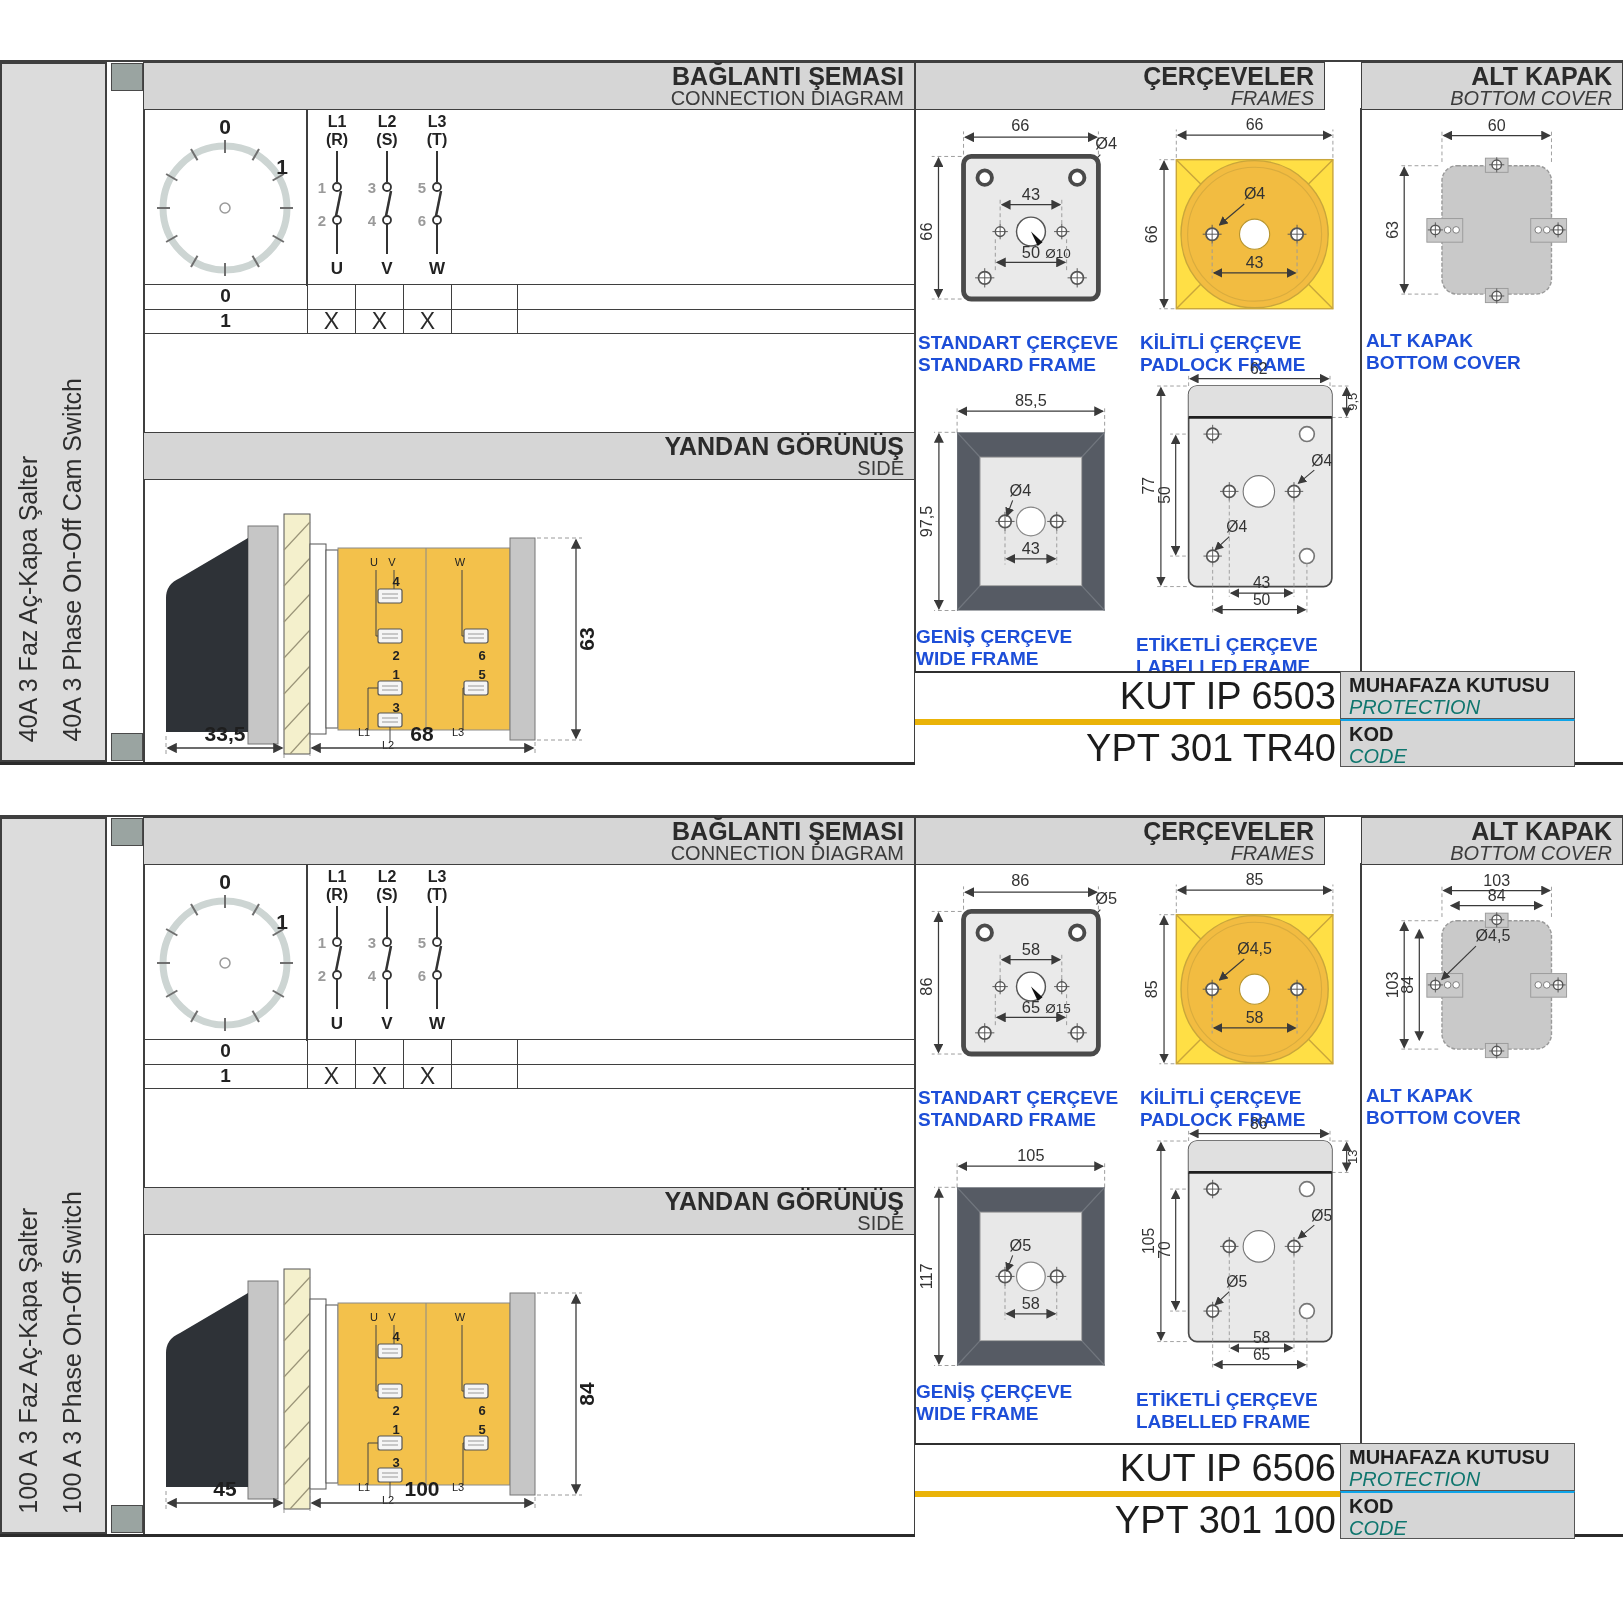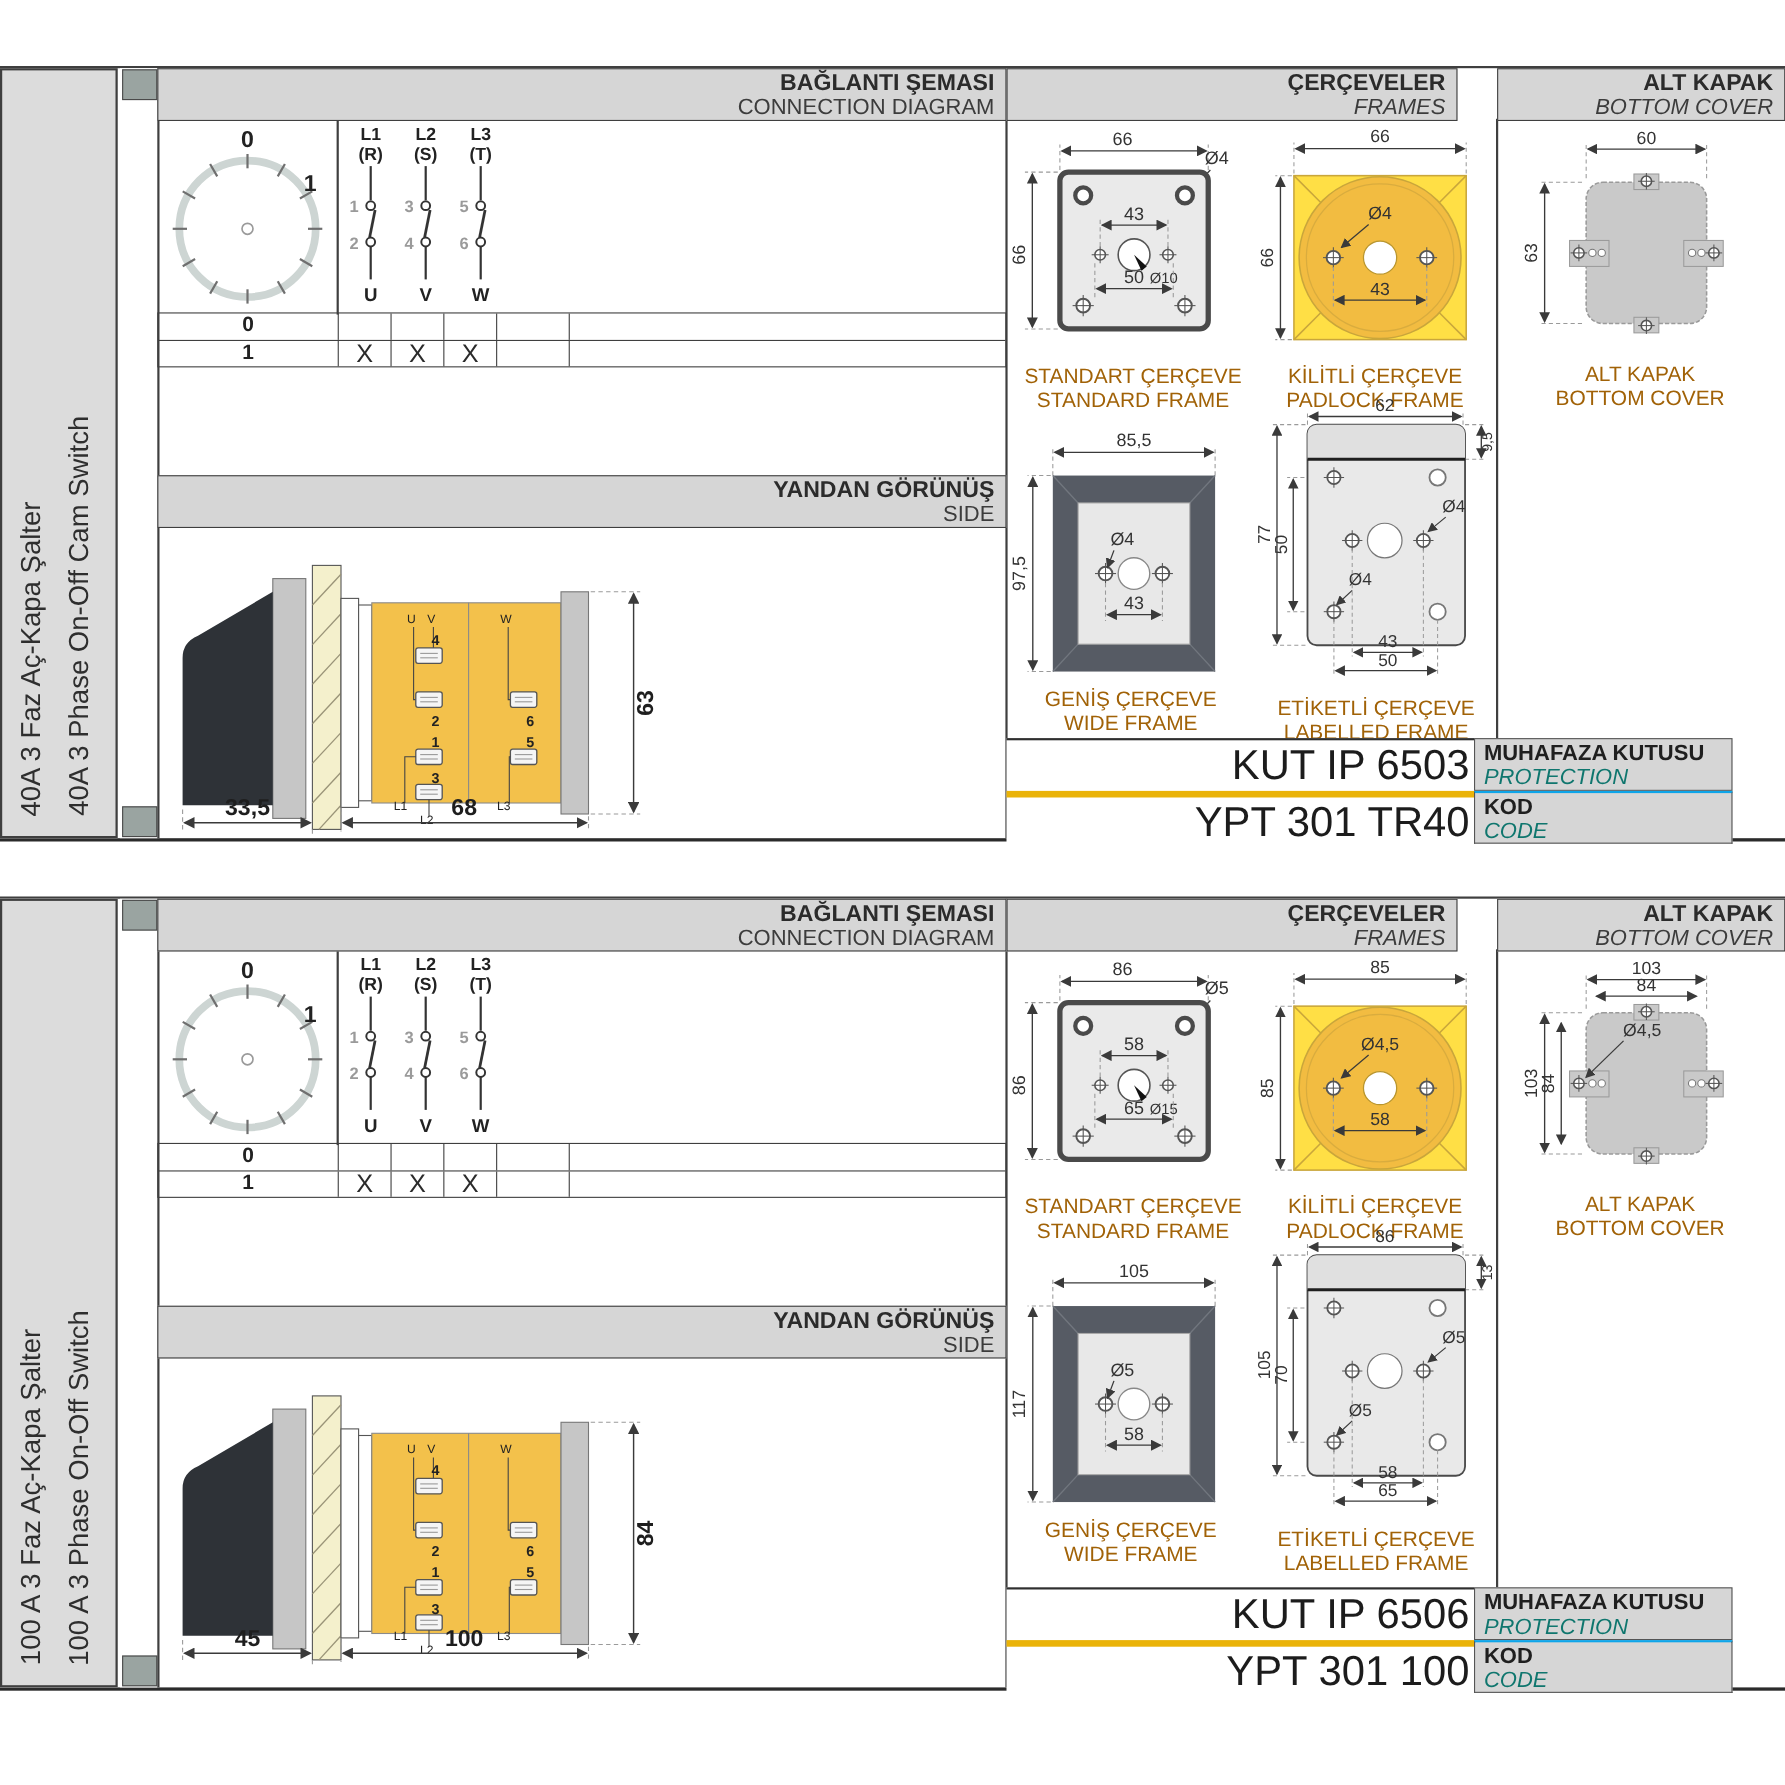--- a/index.html
+++ b/index.html
@@ -17,38 +17,38 @@
   .gutter{position:absolute;left:109px;top:0;width:34px;height:100%;background:#fff}
   .gsq{position:absolute;left:2px;width:30px;height:26px;background:#9AA4A1;border:1px solid #4a4a4a}
   .gsq-t{top:1px}.gsq-b{bottom:1px}
   
   .band{position:absolute;top:0;height:48px;background:#D6D6D6;border:1.5px solid #3f3f3f;
         box-sizing:border-box;text-align:right;padding:2px 10px 0 0}
   .band-a{left:143px;width:772px}
   .band-b{left:915px;width:410px}
   .band-c{left:1361px;width:262px}
   .band-side{left:143px;top:370px;width:772px}
-  .band-tr{font-weight:bold;font-size:21px;color:#2b2b2b;line-height:22px}
+  .band-tr{font-weight:bold;font-size:25px;color:#2b2b2b;line-height:22px}
   .band-en{font-size:20px;color:#3c3c3c;line-height:22px}
   .band-b .band-en,.band-c .band-en{font-style:italic}
   
   .vl{position:absolute;width:2px;background:#3f3f3f}
   .vlc{left:1360px;top:46px;height:563px}
   .s1 .vlc{height:580px}
   
   .ctable{position:absolute;left:143px;top:222px;width:772px;border:1.5px solid #3f3f3f;box-sizing:border-box}
   .trow{display:flex;height:24px;box-sizing:border-box}
   .trow + .trow{border-top:1.5px solid #3f3f3f}
   .tc{box-sizing:border-box;border-right:1.5px solid #3f3f3f;text-align:center}
   .tc.lab{width:164px;font-weight:bold;font-size:19px;line-height:22px}
   .tc.x{width:48px;font-size:23px;line-height:22px;color:#2b2b2b}
   .tc.sp{width:66px}
   .tc.fill{flex:1;border-right:none}
   
-  .fig-cap{position:absolute;text-align:center;font-weight:normal;font-size:19px;line-height:22px;color:#a16207}
+  .fig-cap{position:absolute;text-align:left;font-weight:bold;font-size:19px;line-height:22px;color:#1d4ed8}
   
   .code-val{position:absolute;left:915px;width:425px;background:#fff;text-align:right;
             font-size:38px;color:#1c1c1c;padding-right:4px;box-sizing:border-box;
             border-top:2px solid #2f2f2f;height:48px;line-height:46px}
   .code1{top:609px}
   .code2{top:657px;border-top:6px solid #eab308}
   .s1 .code1{top:626px}.s1 .code2{top:674px}
   .code-lab{position:absolute;left:1340px;width:235px;background:#D6D6D6;padding:2px 0 0 8px;
             box-sizing:border-box;border:1px solid #555;height:48px}
   .cl1{top:609px}.cl2{top:657px;border-top:2px solid #0ea5e9}

